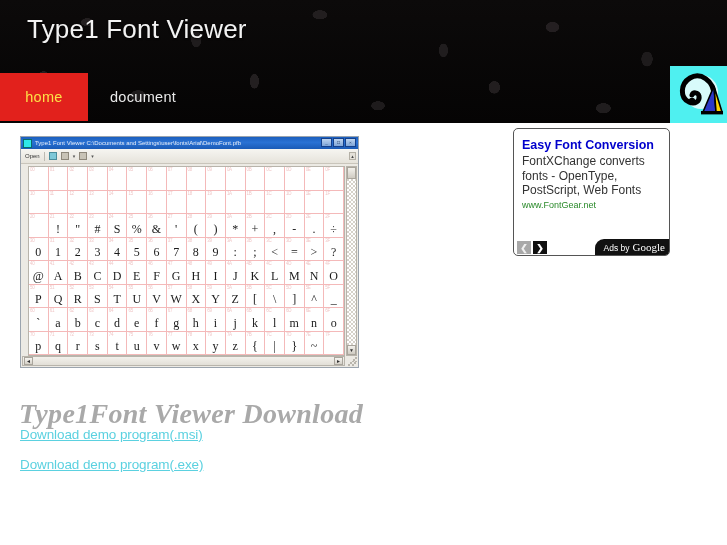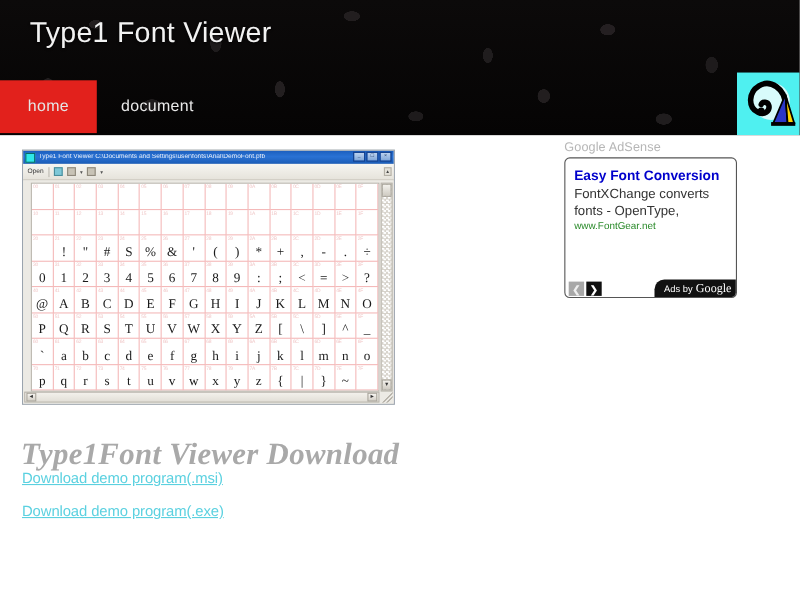--- a/index.html
+++ b/index.html
@@ -60,21 +60,21 @@
     color: #e9e9e9;
     font-size: 14.5px;
     padding: 0 22px;
     min-width: 88px;
     height: 48px;
     cursor: pointer;
     letter-spacing: 0.3px;
   }
   .nav-item.active {
     background: #e2211c;
-    color: #e5e5e5;
+    color: #fde047;
   }
   .logo-box {
     position: absolute;
     right: 0; top: 66px;
     width: 57px; height: 57px;
     background: #4ff0f0;
     overflow: hidden;
   }
   .logo-box svg { display: block; }
 
@@ -926,25 +926,25 @@
       <div class="corner-grip"></div>
     </div>
   </div>
 
   <h1 class="page-title">Type1Font Viewer Download</h1>
 
   <a class="dl-link two">Download demo program(.exe)</a>
   <a class="dl-link one">Download demo program(.msi)</a>
 
   <div class="ads-wrap">
-    <div class="ads-label">Google AdSense</div>
     <div class="ads-box">
       <div class="ad-head">Easy Font Conversion</div>
       <div class="ad-line">FontXChange converts</div>
       <div class="ad-line">fonts - OpenType,</div>
+      <div class="ad-line">PostScript, Web Fonts</div>
       <div class="ad-url">www.FontGear.net</div>
       <div class="ad-foot">
         <div class="ad-arrow prev">❮</div>
         <div class="ad-arrow next">❯</div>
         <div class="ad-bygoogle">
           <span>Ads by</span>
           <span class="gg">Google</span>
         </div>
       </div>
     </div>

